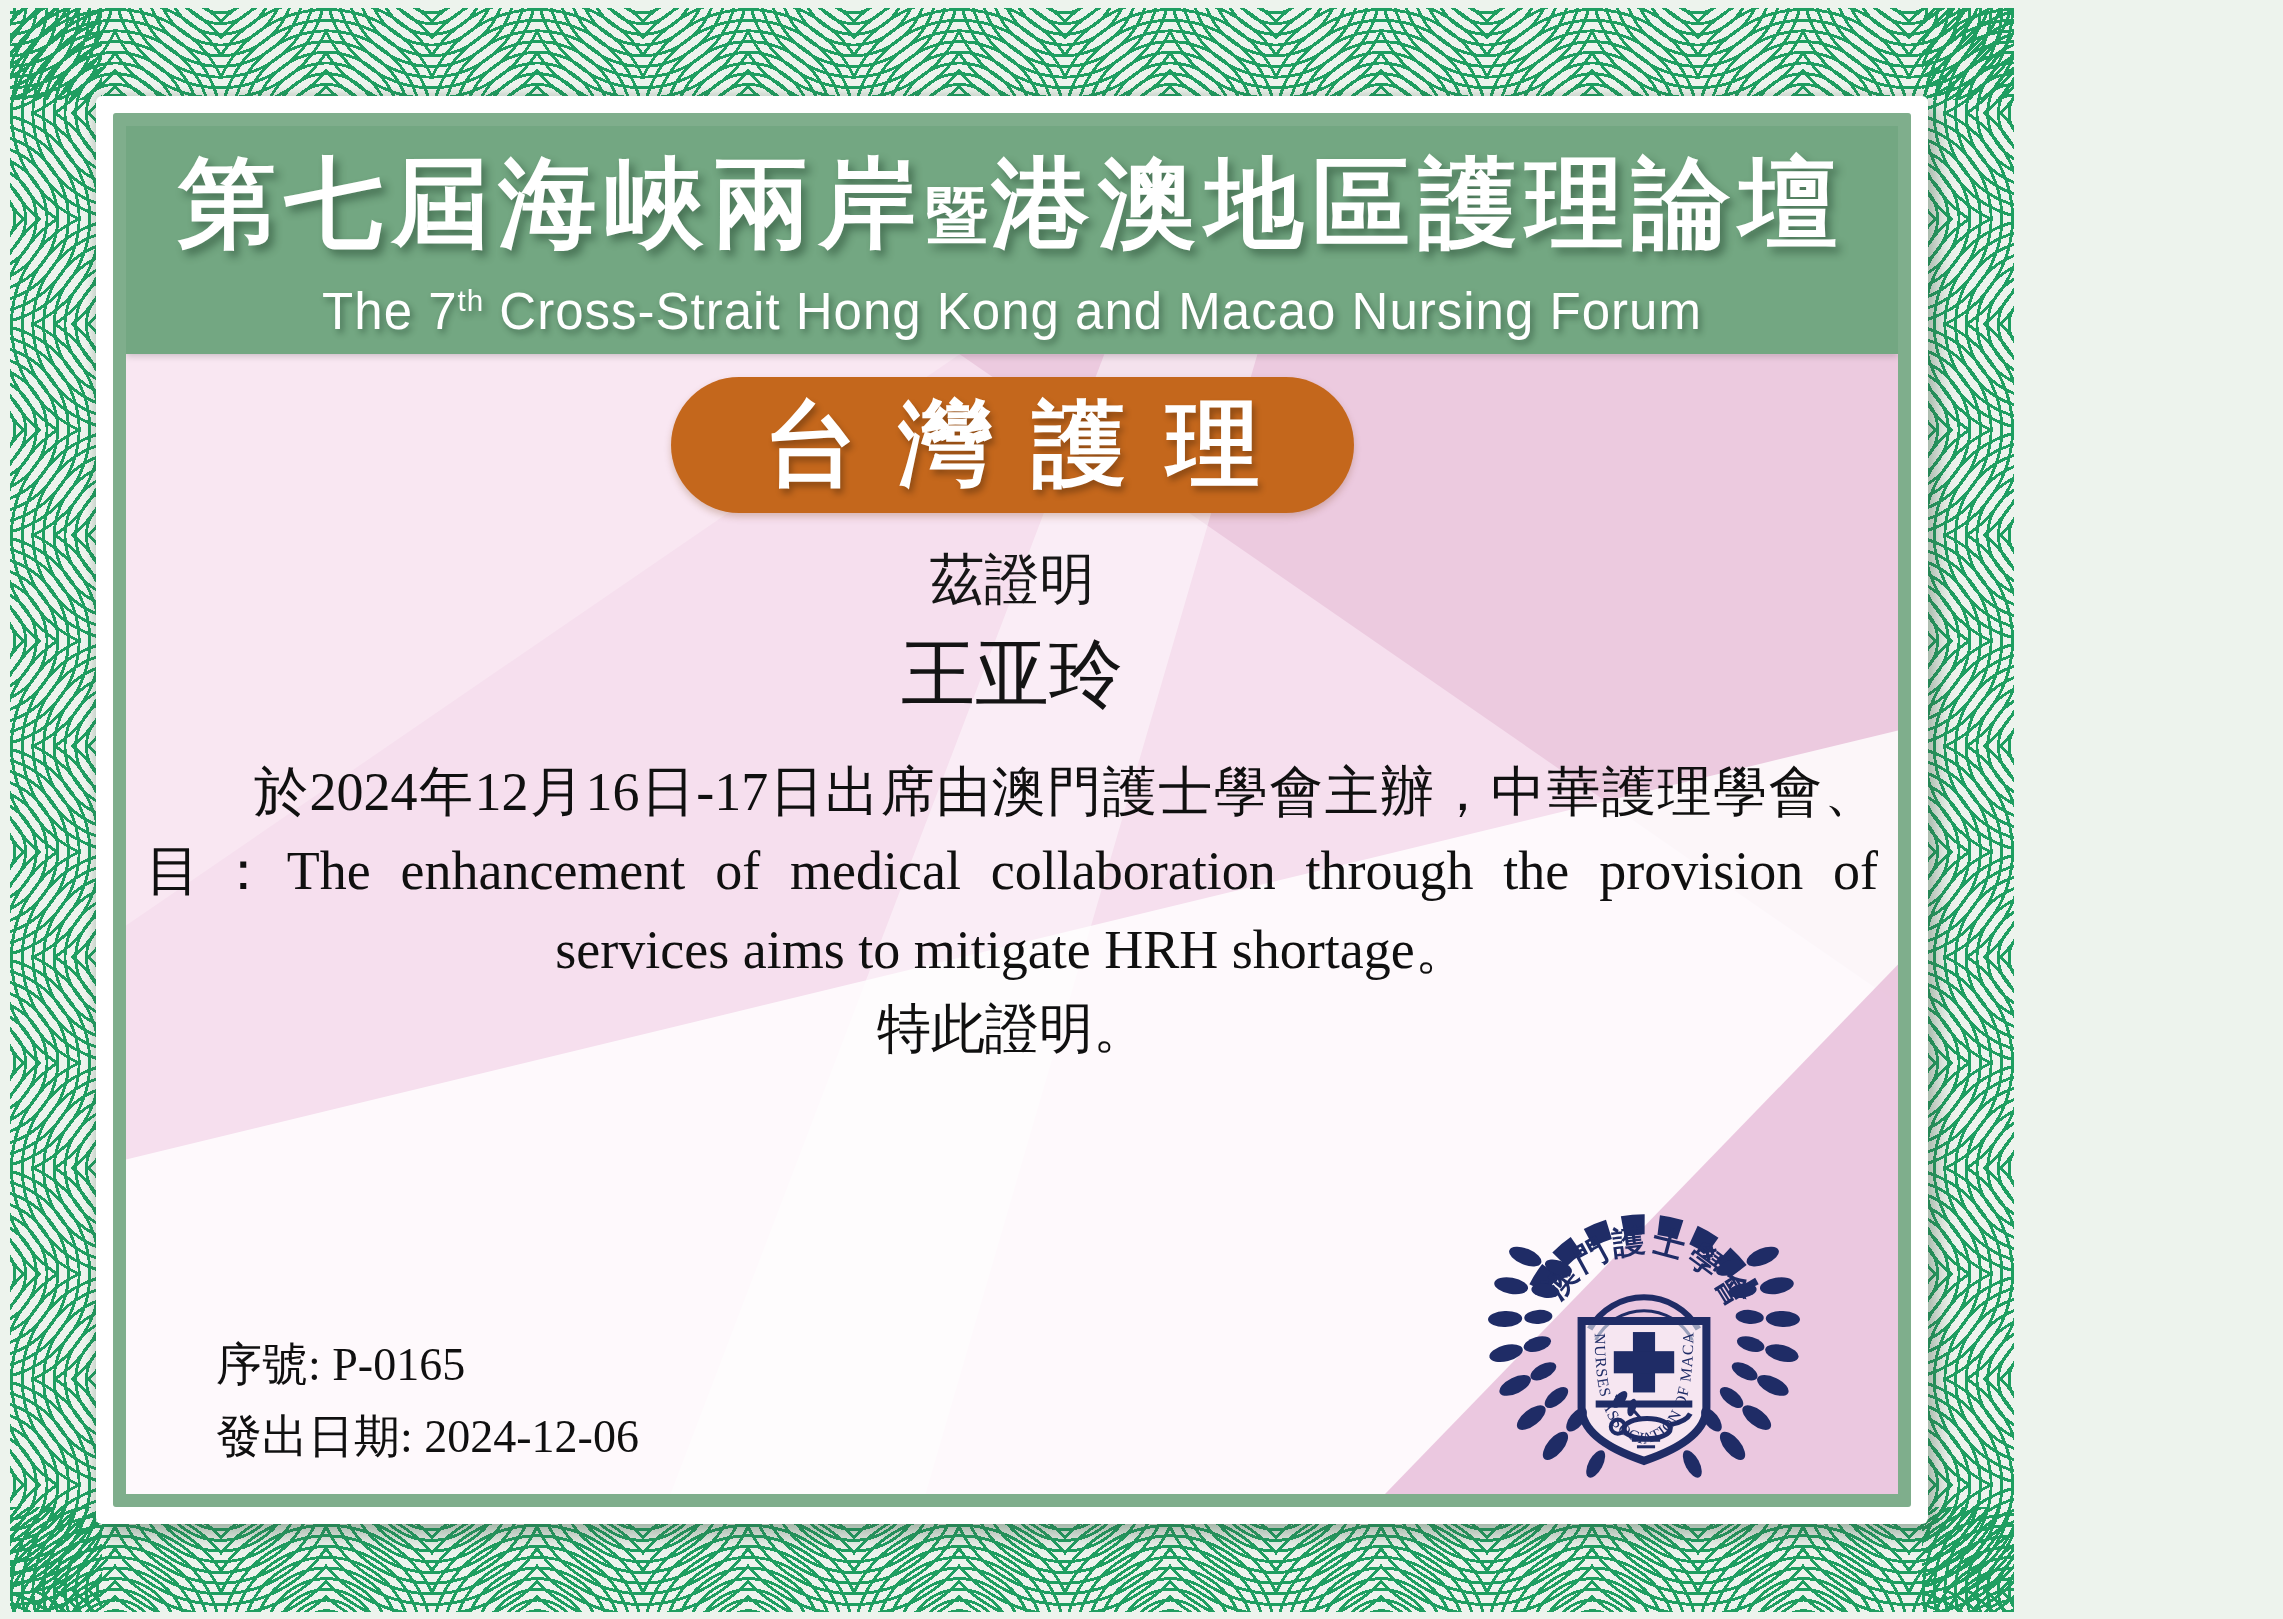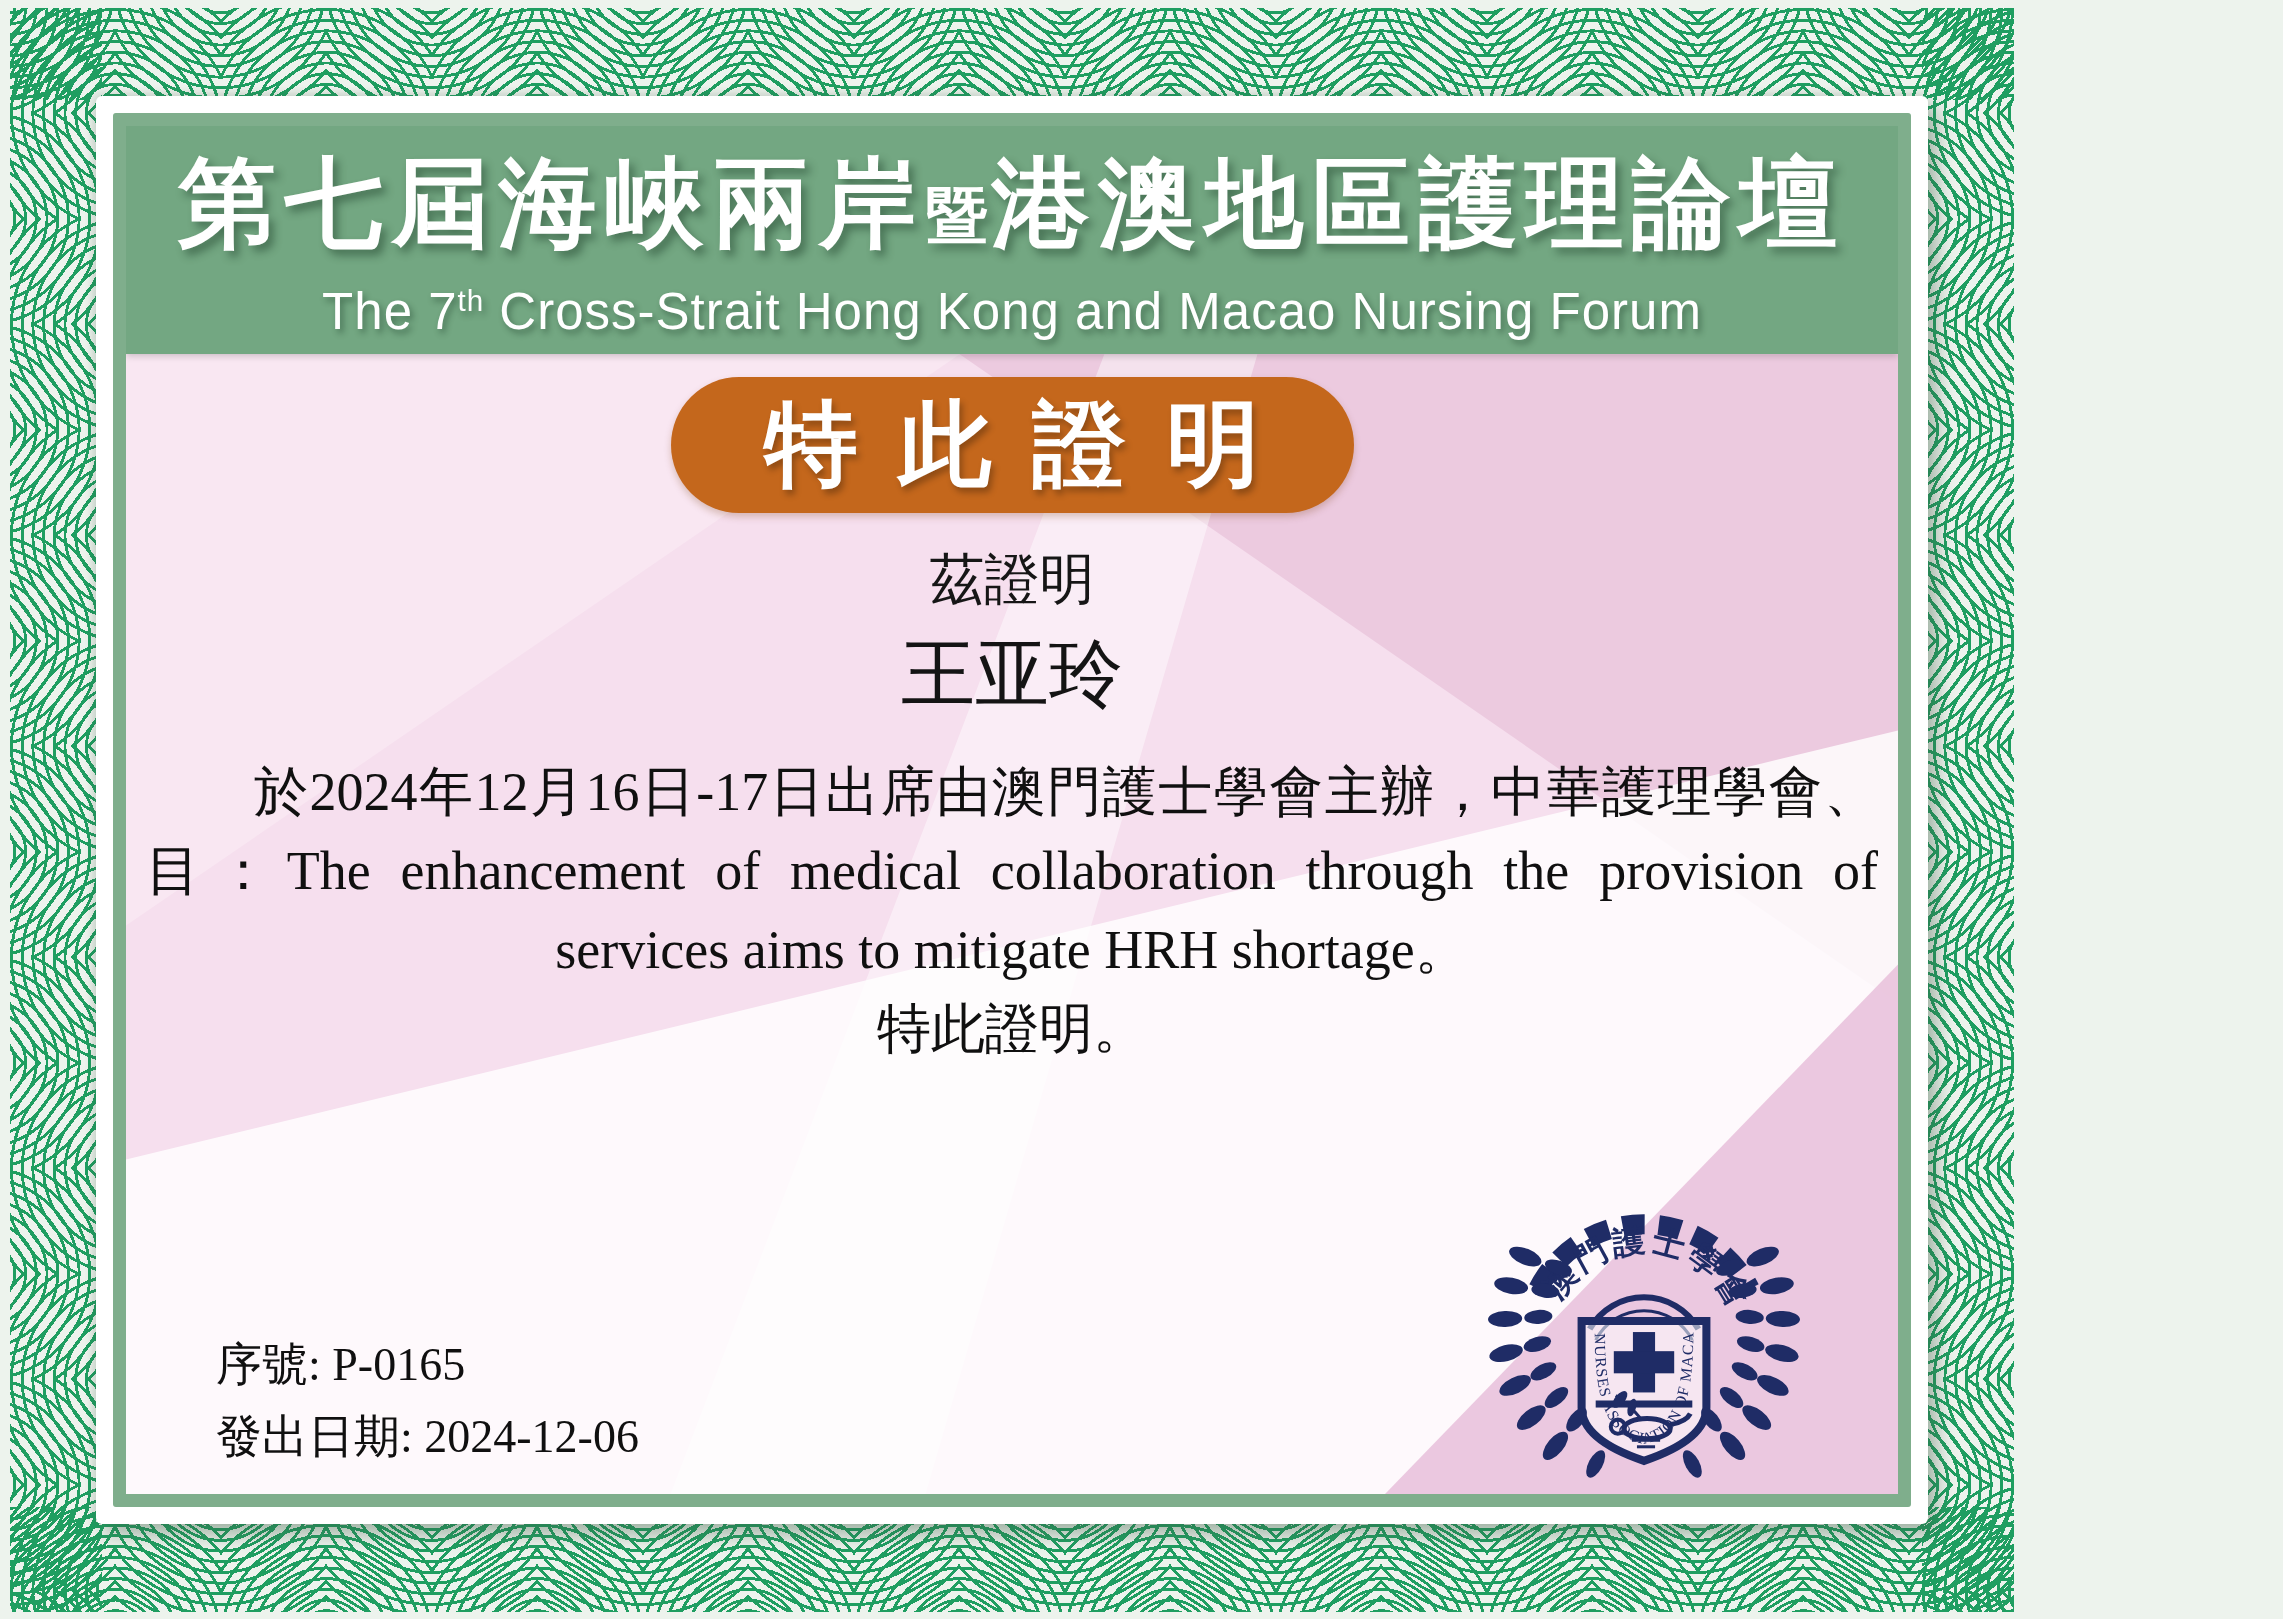--- a/index.html
+++ b/index.html
@@ -98,21 +98,21 @@
     <div class="headerband">
       <div class="title-zh">
         <span>第七屆海峽兩岸</span><span class="sm">暨</span><span>港澳地區護理論壇</span>
       </div>
       <div class="title-en">
         <span>The 7</span><sup>th</sup><span> Cross-Strait Hong Kong and Macao Nursing Forum</span>
       </div>
     </div>
 
     <div class="badge">
-      <span class="badge-text">特此證明</span>
+      <span class="badge-text">台灣護理</span>
     </div>
 
     <div class="certify">茲證明</div>
     <div class="name">王亚玲</div>
 
     <div class="bodytext">
       <div class="bl justify first">於2024年12月16日-17日出席由澳門護士學會主辦，中華護理學會、台灣護理</div>
       <div class="bl justify">目：The enhancement of medical collaboration through the provision of extended care</div>
       <div class="bl center">services aims to mitigate HRH shortage。</div>
       <div class="bl center">特此證明。</div>

